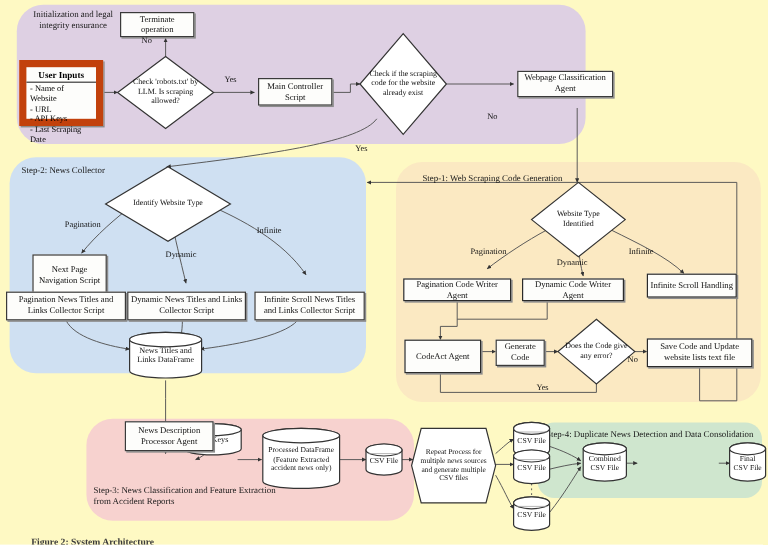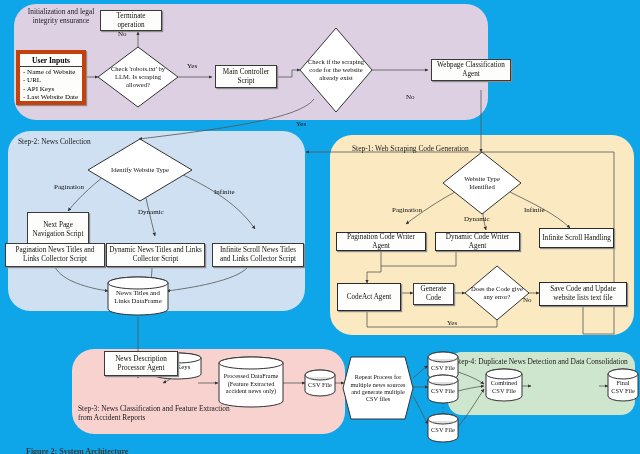--- a/index.html
+++ b/index.html
@@ -1,34 +1,34 @@
 <!DOCTYPE html>
 <html><head>
 <meta charset="utf-8">
 <style>
   html,body{margin:0;padding:0;background:#ffffff;}
   body{font-family:"Liberation Serif",serif;}
-  #canvas{position:relative;width:640px;height:454px;overflow:hidden;background:#0ea5e9;}
+  #canvas{position:relative;width:640px;height:454px;overflow:hidden;background:#fef9c3;}
   #svg-layer{position:absolute;left:0;top:0;width:640px;height:454px;}
   .region{position:absolute;border-radius:22px;}
   .region-label{position:absolute;font-size:7.4px;line-height:9px;color:#1a1a1a;text-align:center;font-family:"Liberation Serif",serif;}
   .node{position:absolute;box-sizing:border-box;display:flex;align-items:center;justify-content:center;text-align:center;color:#111;font-family:"Liberation Serif",serif;}
   .rect{background:#fdfdfb;border:1px solid #3a3a3a;box-shadow:1.2px 1.2px 0 #8c8c8c;font-size:7.2px;line-height:8.6px;padding:1px 2px;}
   .rect.thick{border:1.3px solid #2a2a2a;}
   .diamond-wrap{position:absolute;}
   .diamond-wrap svg{position:absolute;left:0;top:0;overflow:visible;}
   .diamond-text{position:absolute;left:0;top:0;width:100%;height:100%;display:flex;align-items:center;justify-content:center;text-align:center;font-size:6.6px;line-height:7.8px;color:#111;padding:0 6px;box-sizing:border-box;font-family:"Liberation Serif",serif;}
   .cyl{position:absolute;}
   .cyl svg{position:absolute;left:0;top:0;overflow:visible;}
   .cyl-text{position:absolute;left:0;top:0;width:100%;height:100%;display:flex;align-items:center;justify-content:center;text-align:center;font-size:6.8px;line-height:8.2px;color:#111;padding:3px 2px 1px;box-sizing:border-box;font-family:"Liberation Serif",serif;}
   .hexnode{position:absolute;}
   .hexnode svg{position:absolute;left:0;top:0;overflow:visible;}
   .hex-text{position:absolute;left:0;top:0;width:100%;height:100%;display:flex;align-items:center;justify-content:center;text-align:center;font-size:6.9px;line-height:8.4px;color:#111;padding:0 6px;box-sizing:border-box;font-family:"Liberation Serif",serif;}
   .edge-label{position:absolute;font-size:7px;color:#111;white-space:nowrap;font-family:"Liberation Serif",serif;}
-  .userinputs{position:absolute;background:#fdfdfb;border:4px solid #c2410c;box-shadow:1.2px 1.2px 0 #8c8c8c;box-sizing:border-box;}
+  .userinputs{position:absolute;background:#fdfdfb;border:6px solid #c2410c;box-shadow:1.2px 1.2px 0 #8c8c8c;box-sizing:border-box;}
   .ui-head{font-size:7.6px;font-weight:bold;text-align:center;padding:1.5px 0 1.5px;border-bottom:1px solid #3a3a3a;font-family:"Liberation Serif",serif;}
   .ui-list{padding:1px 3px 1px;}
   .ui-item{font-size:7px;line-height:8.4px;font-family:"Liberation Serif",serif;}
   .caption{position:absolute;font-size:8px;font-weight:bold;color:#111;font-family:"Liberation Serif",serif;}
 </style>
 </head>
 <body>
 
 <div id="canvas">
 
@@ -105,32 +105,32 @@
       <path d="M521,386 L531,386" marker-end="url(#ah)"></path>
       <path d="M599,386 L608,386" marker-end="url(#ah)"></path>
     </g>
 
     <g stroke="#555" stroke-width="0.8" stroke-dasharray="1.5,2.5" fill="none">
       <path d="M443,403 L443,414"></path>
     </g>
   </svg>
 
   <div class="region-label" style="left:22px;top:7px;width:78px;">Initialization and legal integrity ensurance</div>
-  <div class="region-label" style="left:18px;top:137px;width:78px;text-align:left;">Step-2: News Collection</div>
+  <div class="region-label" style="left:18px;top:137px;width:78px;text-align:left;">Step-2: News Collector</div>
   <div class="region-label" style="left:352px;top:144px;width:127px;text-align:left;">Step-1: Web Scraping Code Generation</div>
   <div class="region-label" style="left:78px;top:404px;width:160px;text-align:left;">Step-3: News Classification and Feature Extraction from Accident Reports</div>
   <div class="region-label" style="left:455px;top:357px;width:178px;text-align:left;">Step-4: Duplicate News Detection and Data Consolidation</div>
 
   <div class="userinputs" style="left:16px;top:50px;width:70px;height:55px;">
     <div class="ui-head">User Inputs</div>
     <div class="ui-list">
       <div class="ui-item">- Name of Website</div>
       <div class="ui-item">- URL</div>
       <div class="ui-item">- API Keys</div>
-      <div class="ui-item">- Last Website Date</div>
+      <div class="ui-item">- Last Scraping Date</div>
     </div>
   </div>
 
   <div class="node rect" style="left:100px;top:10px;width:62px;height:21px;">Terminate operation</div>
 
   <div class="diamond-wrap" style="left:98px;top:47px;width:80px;height:60px;">
     <svg width="80" height="60">
         <polygon points="40,0 80,30 40,60 0,30" fill="#ffffff" stroke="#333" stroke-width="1"></polygon>
       </svg>
     <div class="diamond-text">Check 'robots.txt' by LLM. Is scraping allowed?</div>

